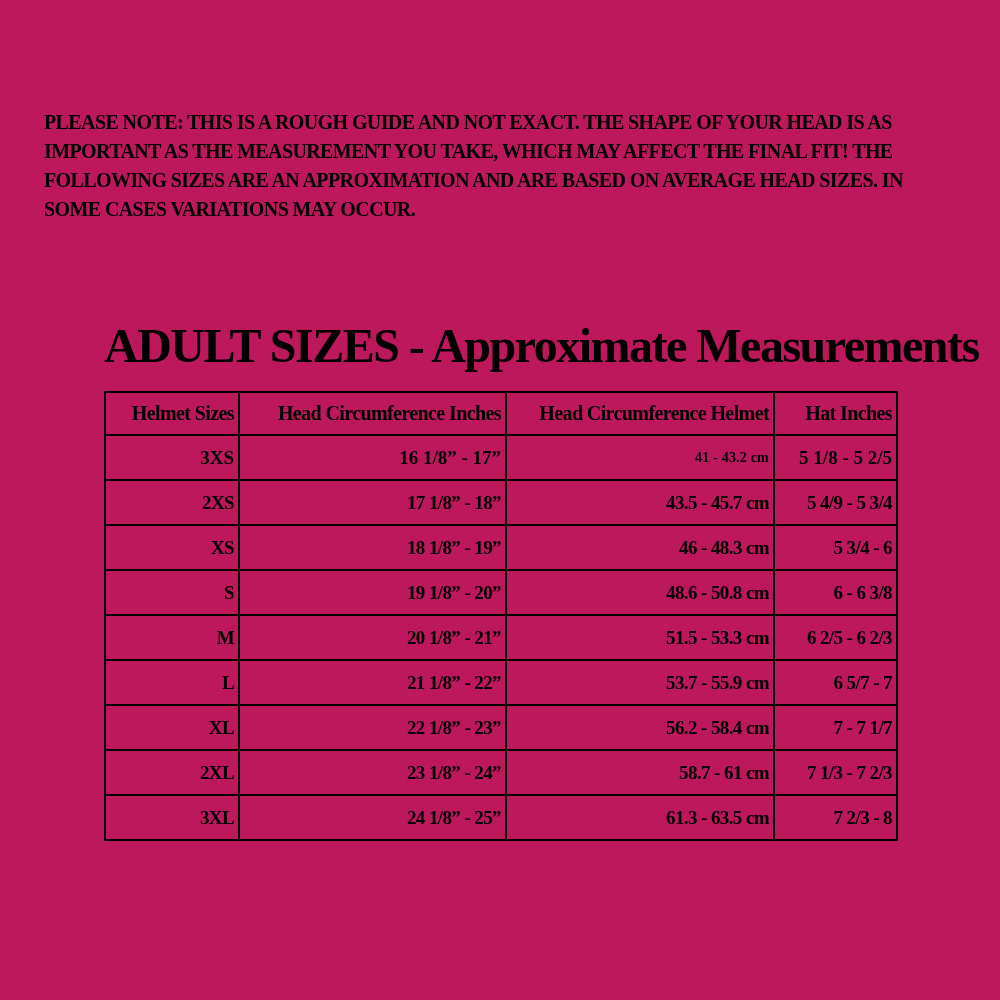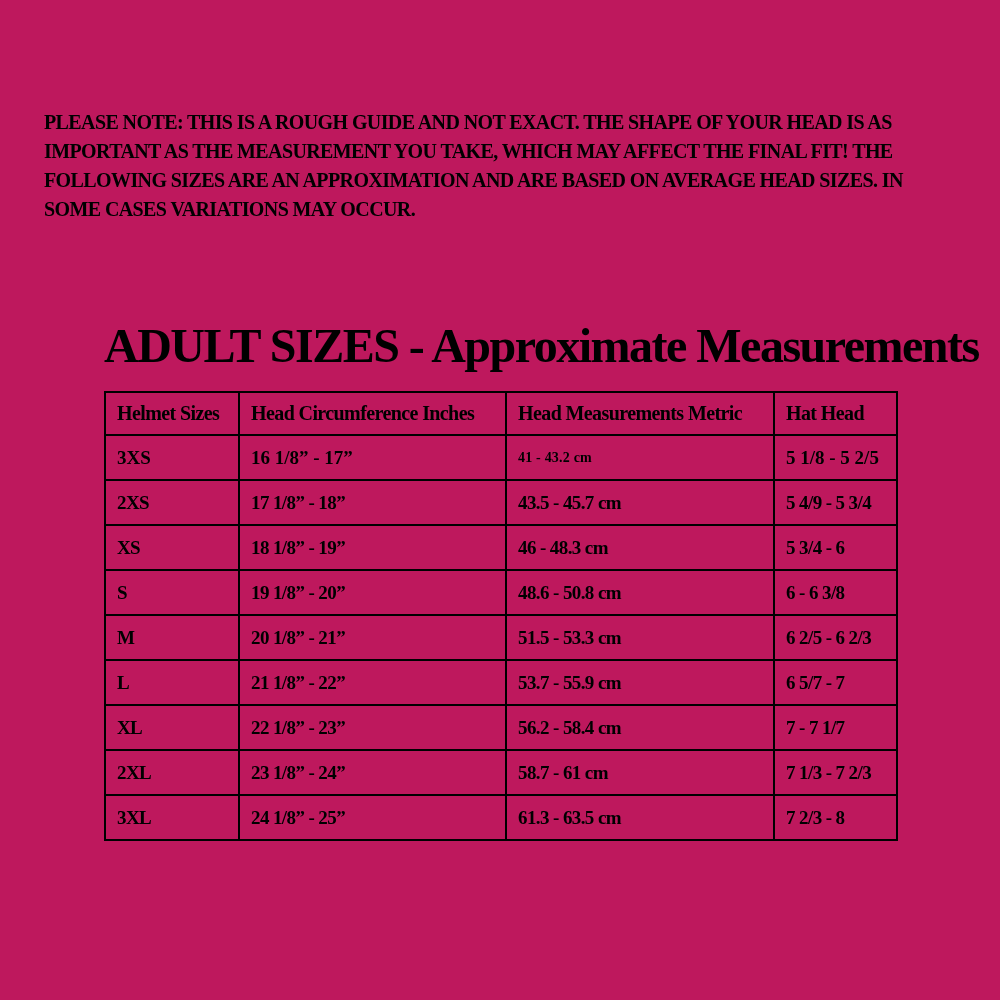--- a/index.html
+++ b/index.html
@@ -50,21 +50,21 @@
     table-layout: fixed;
   }
   table.size-table col.c1 { width: 134px; }
   table.size-table col.c2 { width: 267px; }
   table.size-table col.c3 { width: 268px; }
   table.size-table col.c4 { width: 123px; }
   table.size-table th,
   table.size-table td {
     border: 2px solid #000000;
     padding: 0 4px 0 11px;
-    text-align: left;
+    text-align: right;
     vertical-align: middle;
     white-space: nowrap;
     overflow: visible;
     font-weight: 700;
     color: #000000;
   }
   table.size-table th {
     height: 41px;
     font-size: 20px;
     letter-spacing: -0.6px;
@@ -96,22 +96,22 @@
     <colgroup>
       <col class="c1">
         <col class="c2">
         <col class="c3">
         <col class="c4">
     </colgroup>
     <thead>
       <tr>
         <th>Helmet Sizes</th>
         <th>Head Circumference Inches</th>
-        <th>Head Measurements Metric</th>
-        <th>Hat Head</th>
+        <th>Head Circumference Helmet</th>
+        <th>Hat Inches</th>
       </tr>
     </thead>
     <tbody>
       <tr class="first-row">
         <td>3XS</td>
         <td>16 1/8” - 17”</td>
         <td class="metric-cell">41 - 43.2 cm</td>
         <td>5 1/8 - 5 2/5</td>
       </tr>
       <tr>

